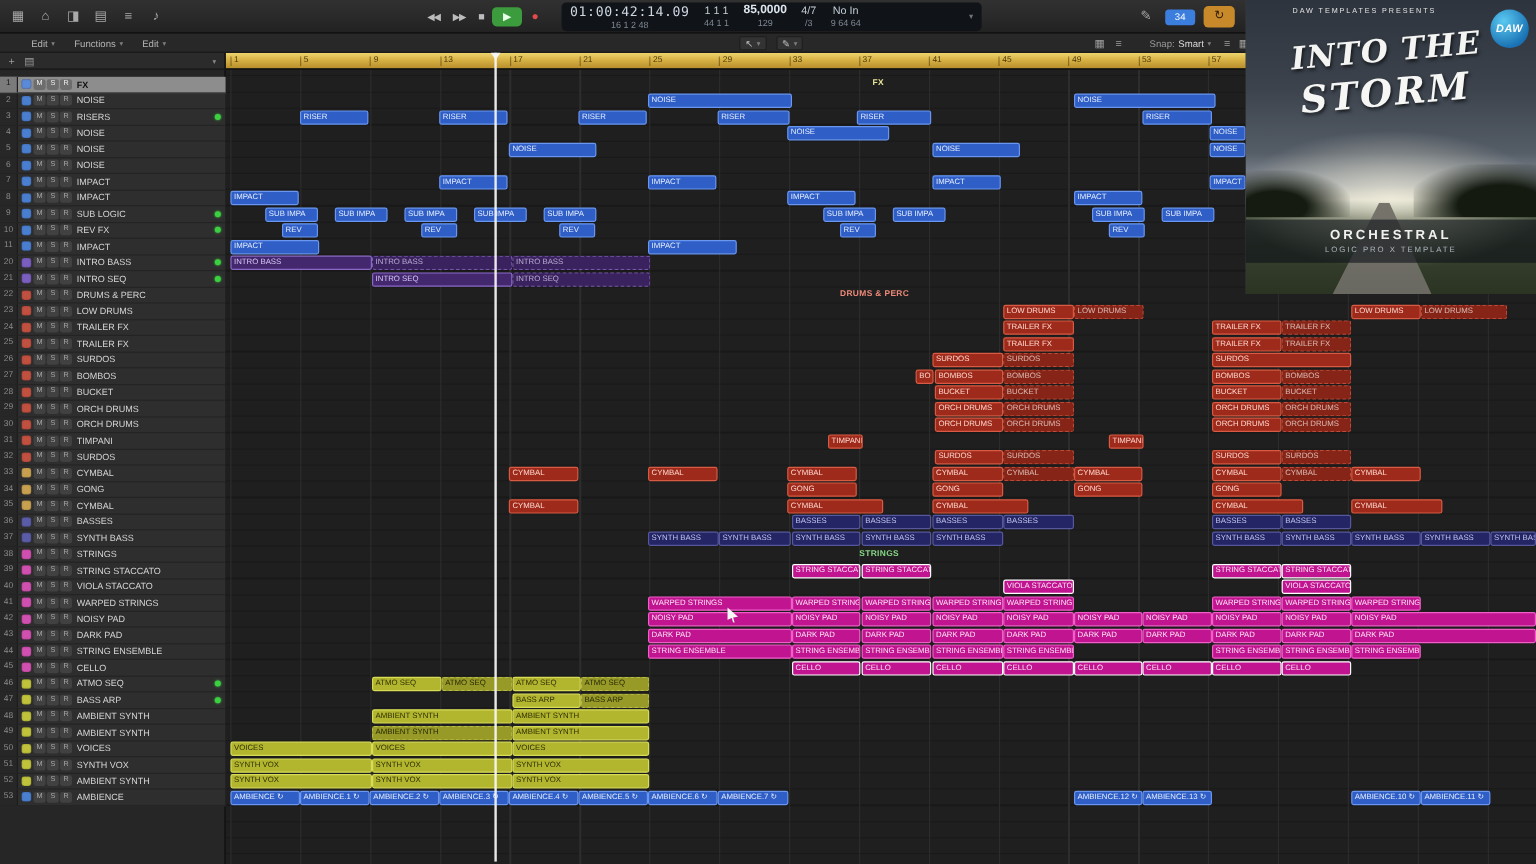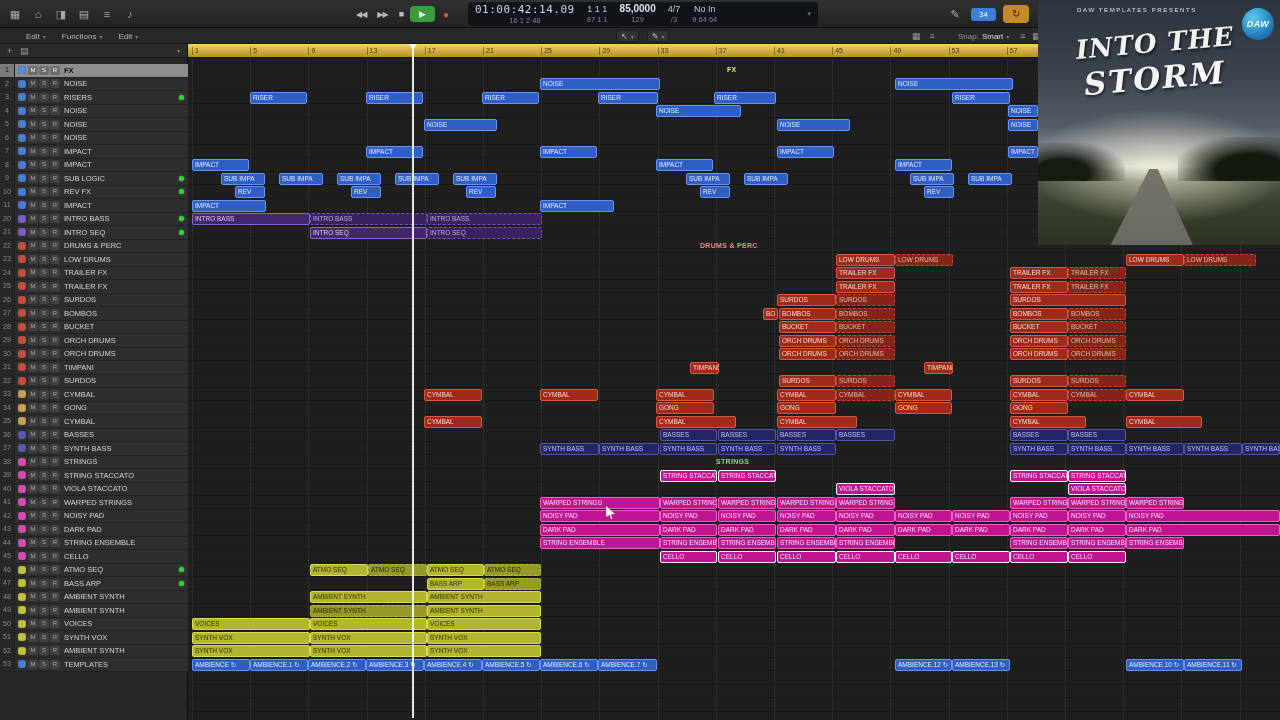--- a/index.html
+++ b/index.html
@@ -117,21 +117,21 @@
       <span class="tr-play">▶</span>
       <span class="tr-rec">●</span>
     </div>
     <div class="lcd">
       <div class="lcd-col">
         <span class="lcd-time">01:00:42:14.09</span>
         <span class="lcd-sub">16 1 2 48</span>
       </div>
       <div class="lcd-col">
         <span class="lcd-top">1 1 1</span>
-        <span class="lcd-sub">87 1 1</span>
+        <span class="lcd-sub">44 1 1</span>
       </div>
       <div class="lcd-col">
         <span class="lcd-tempo">85,0000</span>
         <span class="lcd-sub">129</span>
       </div>
       <div class="lcd-col">
         <span class="lcd-top">4/7</span>
         <span class="lcd-sub">/3</span>
       </div>
       <div class="lcd-col">
@@ -572,21 +572,21 @@
         <span class="tbtn">S</span>
         <span class="tbtn">R</span>
         <span class="tname">AMBIENT SYNTH</span>
       </div>
       <div class="trow" style="top: 658px;">
         <span class="tnum">53</span>
         <span class="ticon" style="background: rgb(74, 127, 208);"></span>
         <span class="tbtn">M</span>
         <span class="tbtn">S</span>
         <span class="tbtn">R</span>
-        <span class="tname">TEMPLATES</span>
+        <span class="tname">AMBIENCE</span>
       </div>
     </div>
   <div>
       <div class="region c-blue" style="left: 540px; top: 78px; width: 120px;">NOISE</div>
       <div class="region c-blue" style="left: 895px; top: 78px; width: 118px;">NOISE</div>
       <div class="region c-blue" style="left: 250px; top: 91.5px; width: 57px;">RISER</div>
       <div class="region c-blue" style="left: 366px; top: 91.5px; width: 57px;">RISER</div>
       <div class="region c-blue" style="left: 482px; top: 91.5px; width: 57px;">RISER</div>
       <div class="region c-blue" style="left: 598px; top: 91.5px; width: 60px;">RISER</div>
       <div class="region c-blue" style="left: 714px; top: 91.5px; width: 62px;">RISER</div>
@@ -786,15 +786,19 @@
   <div class="cover">
     <div class="cv-sky"></div>
     <div class="cv-light"></div>
     <div class="cv-trees-l"></div>
     <div class="cv-trees-r"></div>
     <div class="cv-road"></div>
     <div class="cv-presents">DAW TEMPLATES PRESENTS</div>
     <div class="cv-logo">DAW</div>
     <div class="cv-title1">INTO THE</div>
     <div class="cv-title2">STORM</div>
+    <div class="cv-band">
+      <div class="cv-sub1">ORCHESTRAL</div>
+      <div class="cv-sub2">LOGIC PRO X TEMPLATE</div>
+    </div>
   </div>
 
 </div>
 
 </body></html>

